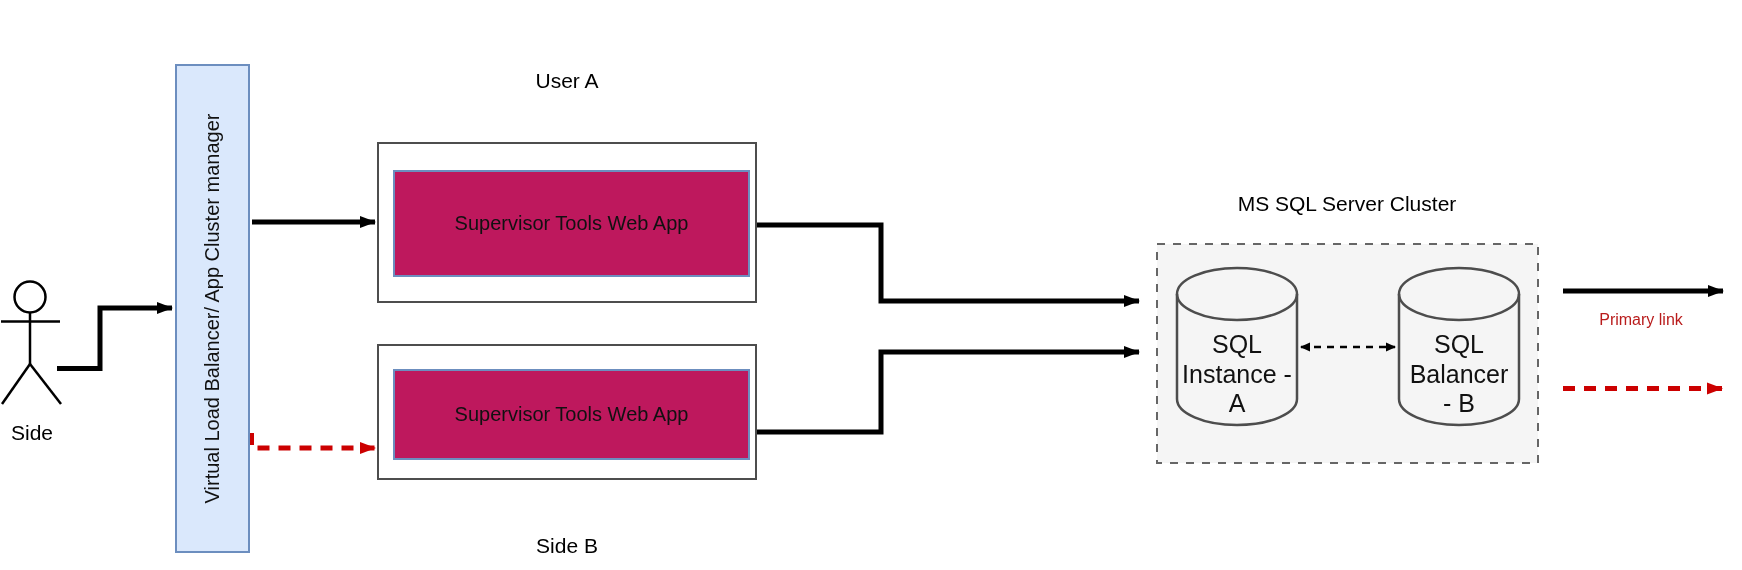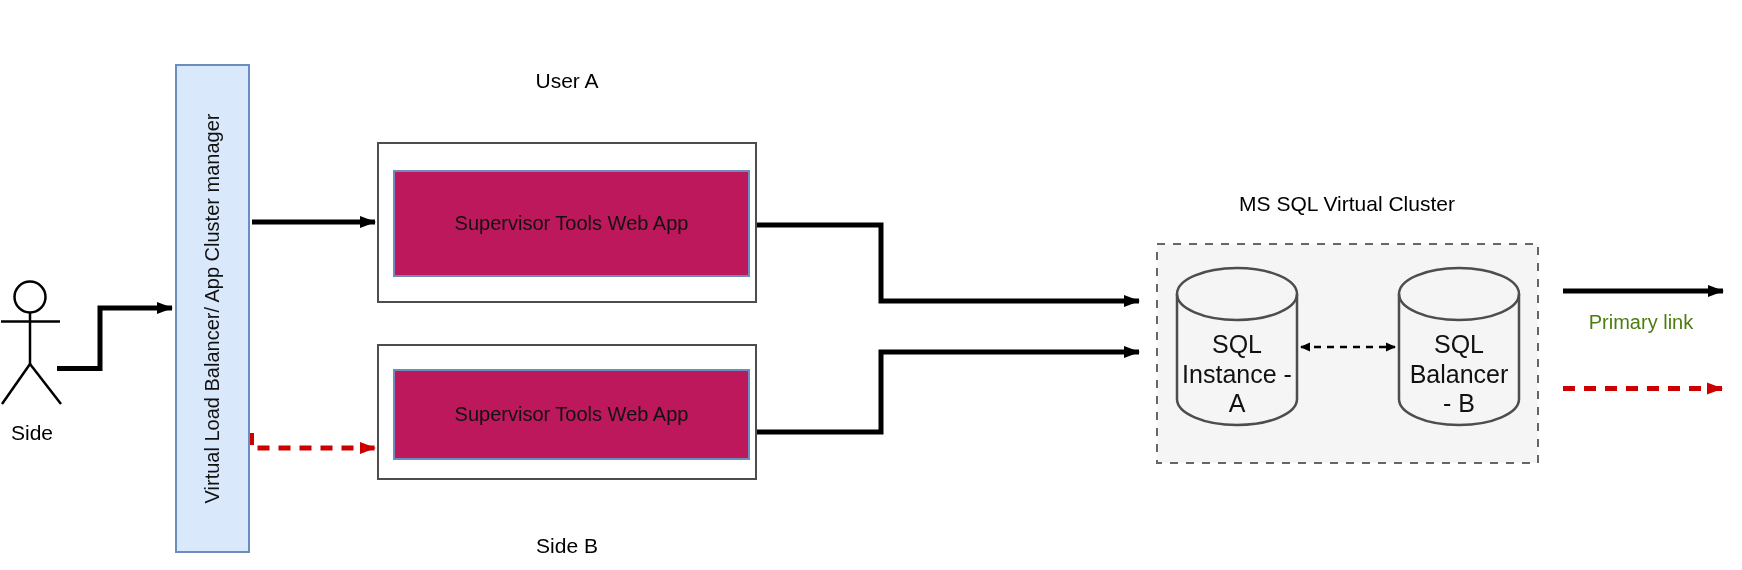--- a/index.html
+++ b/index.html
@@ -83,22 +83,22 @@
     line-height: 1.18;
     color: #111111;
   }
   .cyl-label-a { left: 1182px; }
   .cyl-label-b { left: 1404px; }
 
   .legend-label {
     position: absolute;
     width: 200px;
     text-align: center;
-    font-size: 20px;
-    color: #4d7c0f;
+    font-size: 16px;
+    color: #b91c1c;
   }
   .legend-primary   { left: 1541px; top: 311px; }
   .legend-secondary { left: 1540px; top: 413px; }
 </style>
 </head>
 <body>
 
 <div class="canvas">
 
   <svg class="layer" width="1742" height="570" viewBox="0 0 1742 570">
@@ -166,20 +166,20 @@
     <span>Supervisor Tools Web App</span>
   </div>
 
   <div class="group-box box-b-outer"></div>
   <div class="app-box box-b-inner">
     <span>Supervisor Tools Web App</span>
   </div>
 
   <div class="label side-b-caption">Side B</div>
 
-  <div class="label cluster-title">MS SQL Virtual Cluster</div>
+  <div class="label cluster-title">MS SQL Server Cluster</div>
 
   <div class="cyl-label cyl-label-a">SQL Instance - A</div>
   <div class="cyl-label cyl-label-b">SQL Balancer - B</div>
 
   <div class="legend-label legend-primary">Primary link</div>
 
 </div>
 
 </body></html>

